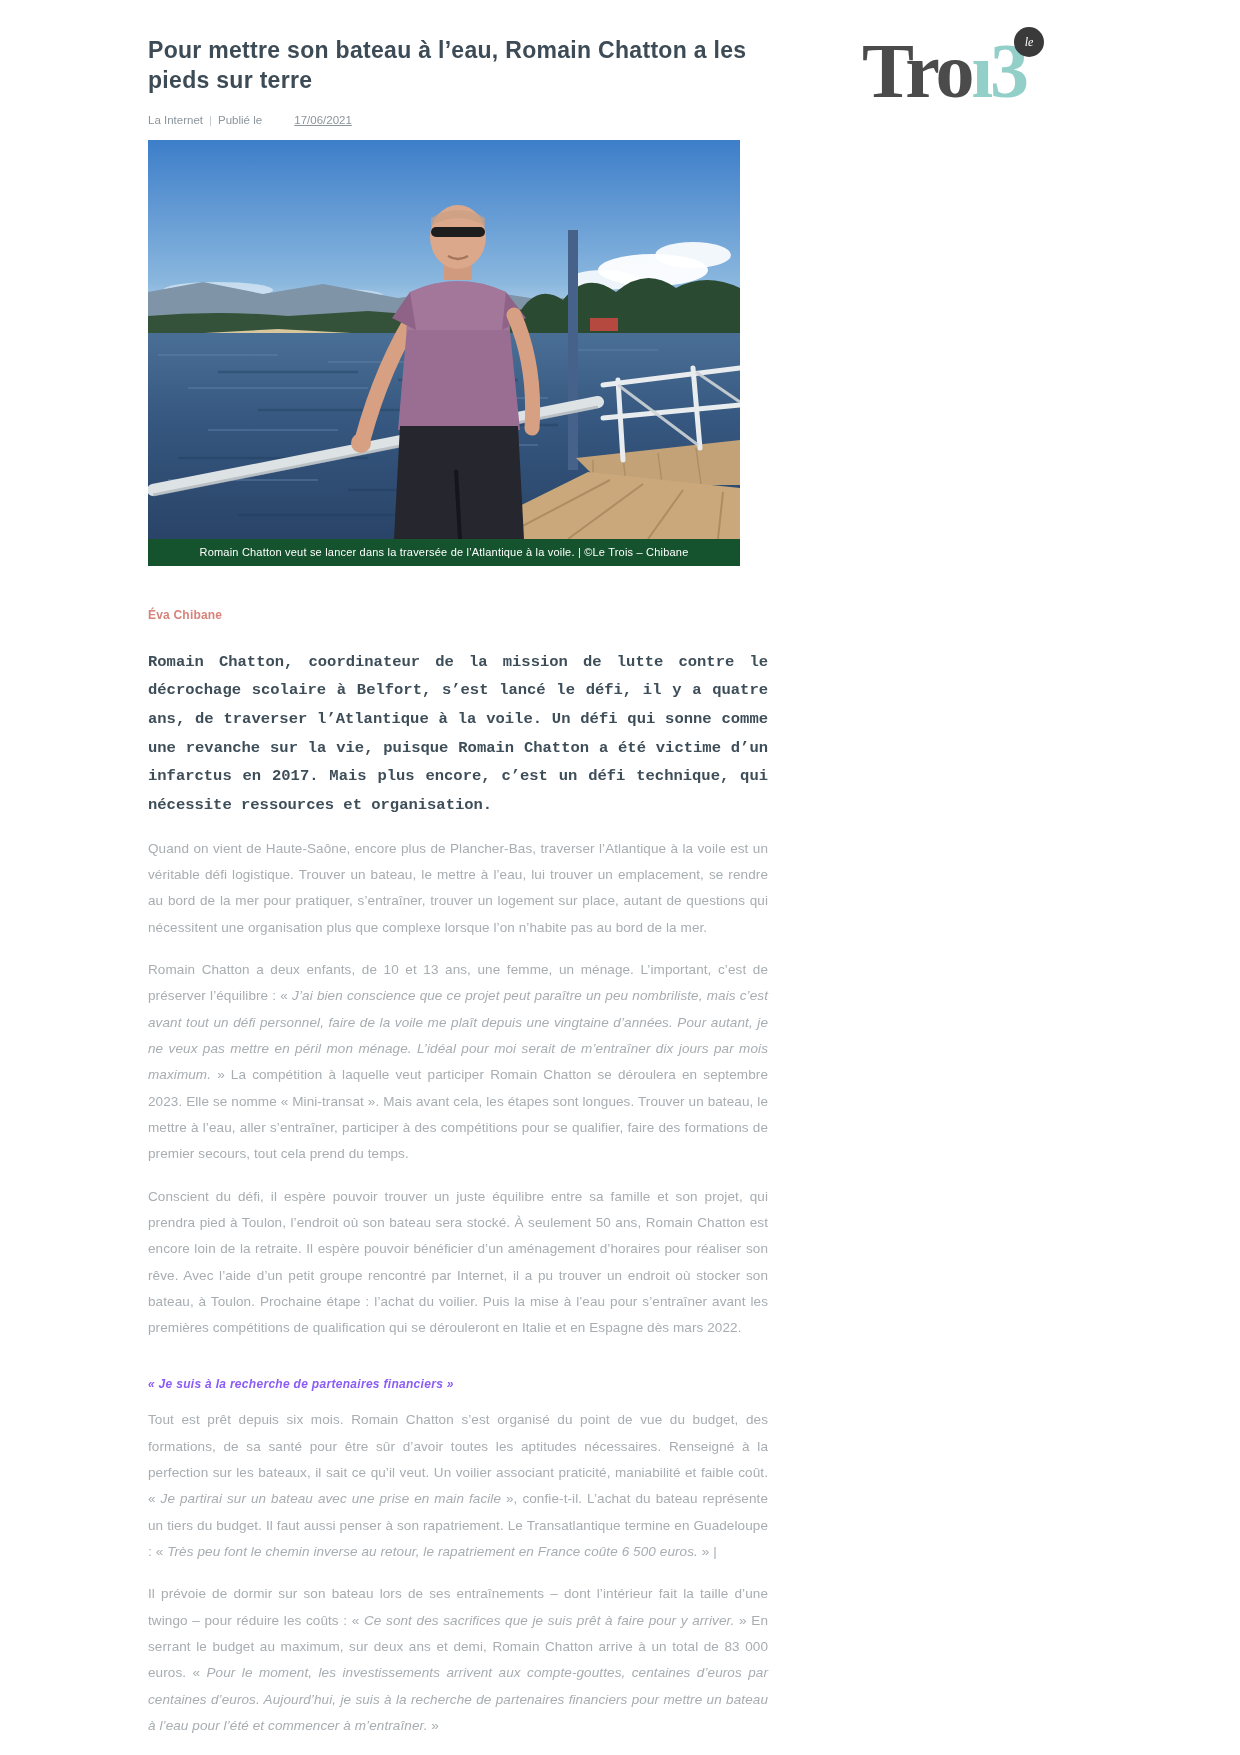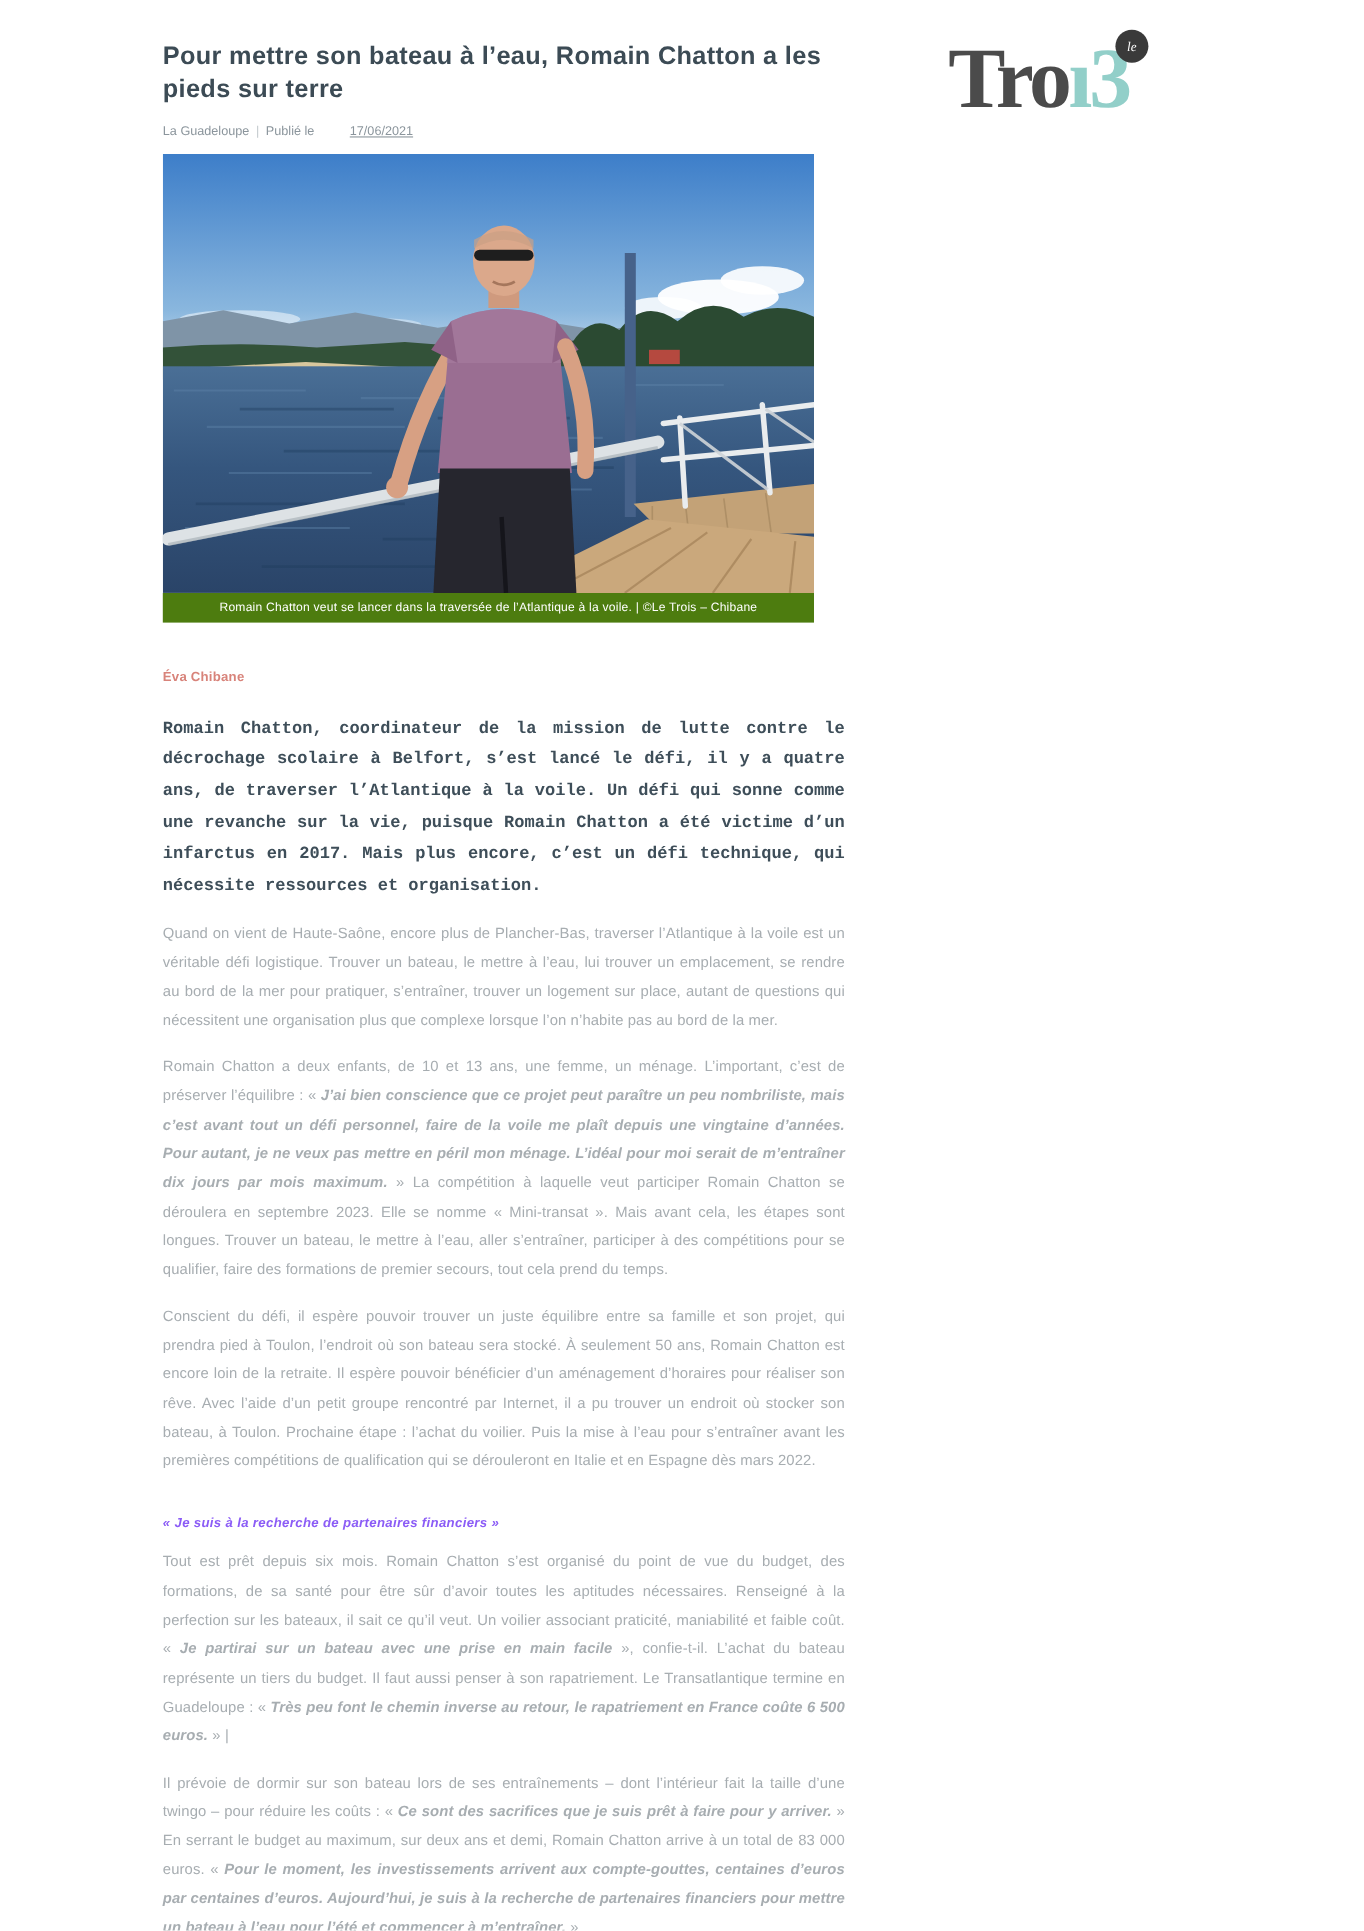--- a/index.html
+++ b/index.html
@@ -30,59 +30,59 @@
     font-weight:700;letter-spacing:.3px;
   }
   .byline{color:#8b959c;font-size:11.5px;margin-bottom:14px;}
   .byline .sep{margin:0 6px;color:#c3c9cd;}
   .byline a{color:#8b959c;text-decoration:underline;cursor:pointer;margin-left:29px;}
 
   
   figure{margin:0;width:592px;}
   .photo{display:block;width:592px;height:399px;}
   figcaption{
-    background:#4d7c0f;color:#ffffff;font-size:11px;height:27px;
+    background:#14532d;color:#ffffff;font-size:11px;height:27px;
     display:flex;align-items:center;justify-content:center;letter-spacing:.2px;
   }
 
   .author-credit{
     margin-top:42px;color:#d8837a;font-size:12px;font-weight:700;letter-spacing:.2px;
   }
 
   .lead{
     margin:26px 0 0 0;color:#3e4e59;font-family:Liberation Mono, monospace;
     font-weight:700;font-size:15.5px;line-height:1.85;text-align:justify;
   }
 
   .flow{margin-top:12px;}
   .flow p{
     color:#a7adb1;font-size:13.5px;line-height:1.95;text-align:justify;
     margin:16px 0 0 0;letter-spacing:.1px;
   }
-  .flow p .it{font-style:italic;font-weight:bold;}
+  .flow p .it{font-style:italic;}
   .flow h2{
     color:#8b5cf6;font-size:12px;font-weight:700;margin:36px 0 0 0;letter-spacing:.3px;font-style:italic;
   }
 </style>
 </head>
 <body>
 
 <div class="page">
 
   <div class="logo">
     <div class="logo-text"><span class="logo-dark">Tro</span><span class="logo-teal">ı3</span></div>
     <div class="logo-badge">le</div>
   </div>
 
   <main class="content">
 
     <h1 class="title">Pour mettre son bateau à l’eau, Romain Chatton a les pieds sur terre</h1>
 
     <div class="byline">
-      <span>La Guadeloupe</span><span class="sep">|</span><span>Publié le</span>
+      <span>La Internet</span><span class="sep">|</span><span>Publié le</span>
       <a>17/06/2021</a>
     </div>
 
     <figure>
       <svg class="photo" viewBox="0 0 592 399" preserveAspectRatio="none" aria-hidden="true">
         <defs>
           <linearGradient id="sky" x1="0" y1="0" x2="0" y2="1">
             <stop offset="0" stop-color="#3d7ec9"></stop>
             <stop offset="0.75" stop-color="#8ab7de"></stop>
             <stop offset="1" stop-color="#c8ddee"></stop>

